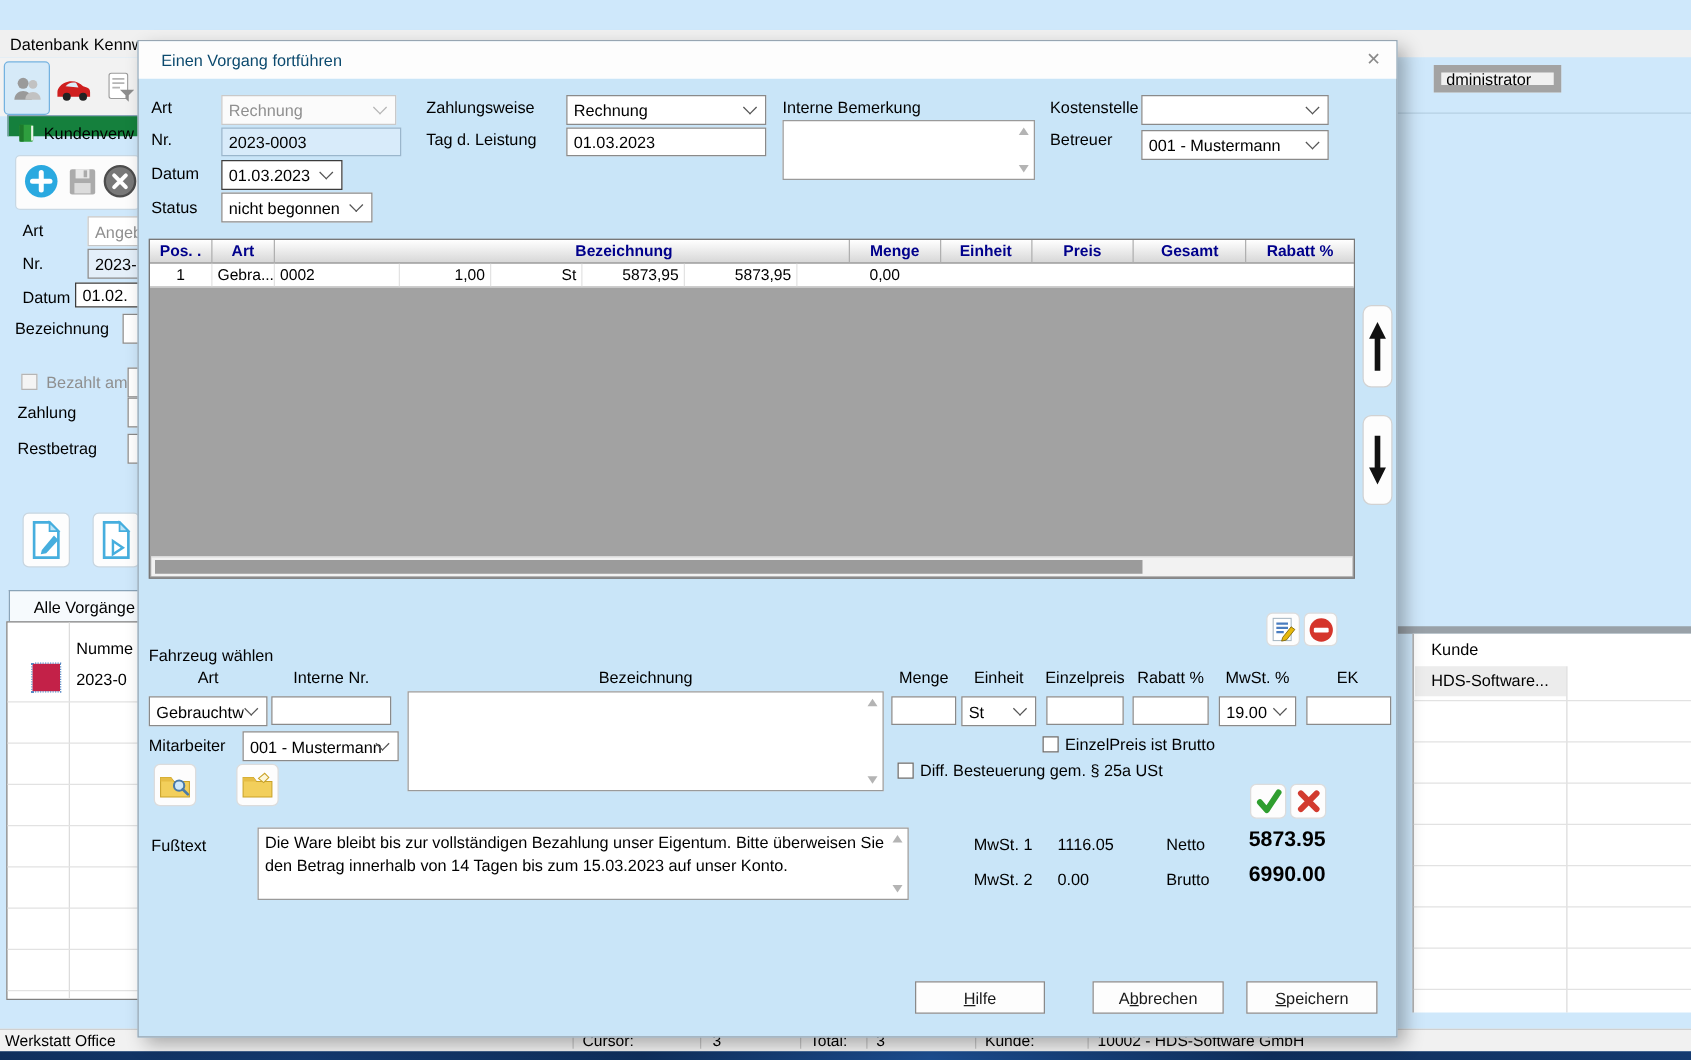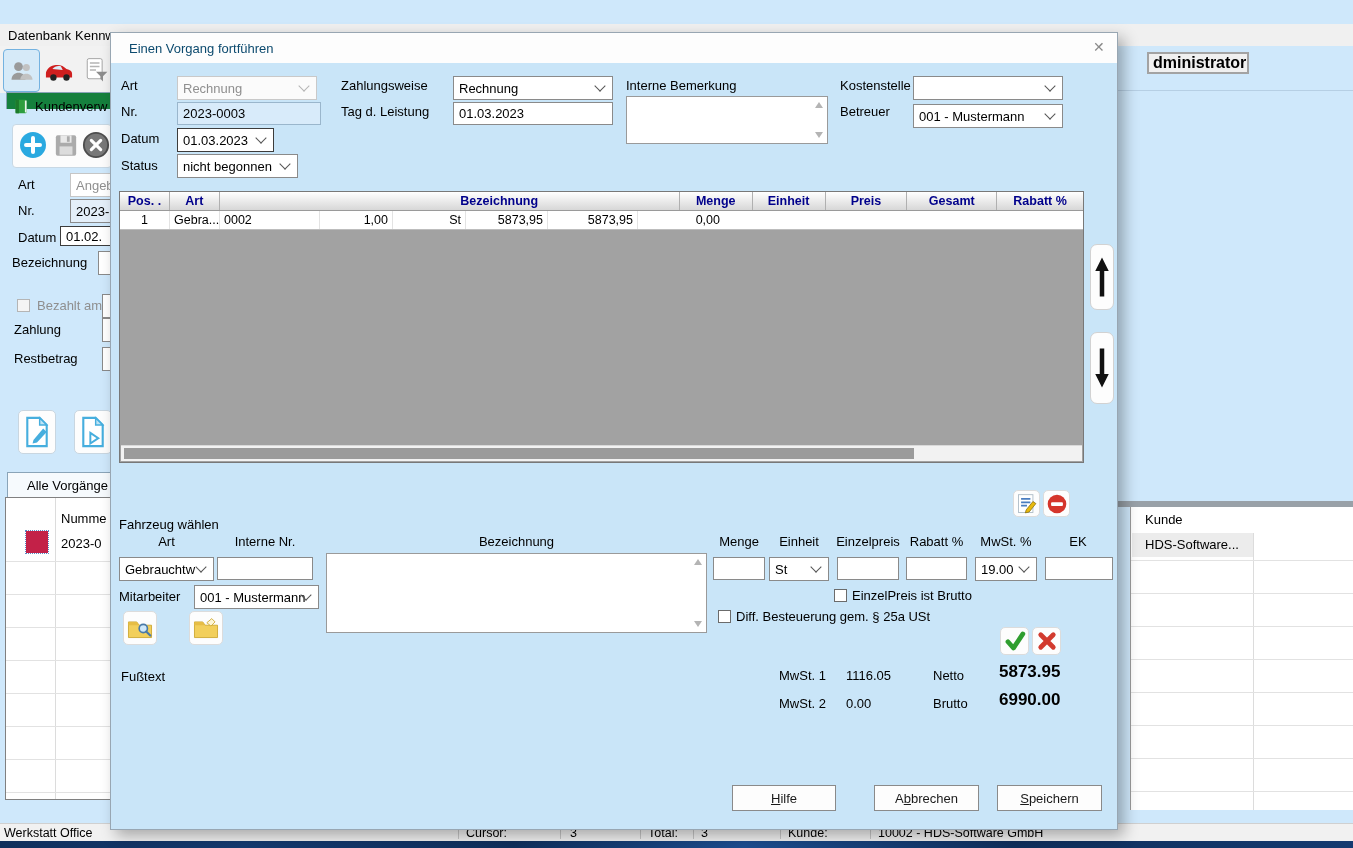--- a/index.html
+++ b/index.html
@@ -169,21 +169,21 @@
     <div class="gline" style="left:0;top:63px;width:106px;"></div>
     <div class="gline" style="left:0;top:96px;width:106px;"></div>
     <div class="gline" style="left:0;top:129px;width:106px;"></div>
     <div class="gline" style="left:0;top:162px;width:106px;"></div>
     <div class="gline" style="left:0;top:195px;width:106px;"></div>
     <div class="gline" style="left:0;top:228px;width:106px;"></div>
     <div class="gline" style="left:0;top:261px;width:106px;"></div>
     <div class="gline" style="left:0;top:294px;width:106px;"></div>
   </div>
 
-  <div class="abs" style="left:1147px;top:52px;width:102px;height:22px;background:#f0f0f0;border:2px solid #a3a3a3;box-sizing:border-box;display:flex;align-items:center;padding-left:4px;font-size:16px;font-weight:bold;">dministrator</div>
+  <div class="abs" style="left:1147px;top:52px;width:102px;height:22px;background:#f0f0f0;border:6px solid #a3a3a3;box-sizing:border-box;display:flex;align-items:center;padding-left:4px;font-size:13px;font-weight:normal;">dministrator</div>
   <div class="abs" style="left:1118px;top:90px;width:235px;height:1px;background:#b6cfe4;"></div>
   <div class="abs" style="left:1118px;top:501px;width:235px;height:6px;background:#99a1a8;"></div>
   <div class="abs" style="left:1130px;top:507px;width:223px;height:303px;background:#fff;border-left:1px solid #9a9a9a;box-sizing:border-box;">
     <div class="lbl" style="left:14px;top:5px;">Kunde</div>
     <div class="abs" style="left:1px;top:26px;width:121px;height:24px;background:#ececec;"></div>
     <div class="lbl" style="left:14px;top:30px;">HDS-Software...</div>
     <div class="abs" style="left:122px;top:26px;width:1px;height:277px;background:#dcdcdc;"></div>
     <div class="gline" style="left:0;top:53px;width:223px;"></div>
     <div class="gline" style="left:0;top:86px;width:223px;"></div>
     <div class="gline" style="left:0;top:119px;width:223px;"></div>
@@ -400,20 +400,25 @@
     </div>
     <div class="iconbtn" style="left:921px;top:594px;width:29px;height:28px;border-color:#dcdcdc;">
       <span>
         <svg width="22" height="22" viewBox="0 0 28 28">
           <path d="M6 6l16 16M22 6L6 22" stroke="#d23b2f" stroke-width="6" stroke-linecap="round"></path>
         </svg>
         </span>
     </div>
 
     <div class="lbl" style="left:10px;top:636px;">Fußtext</div>
+    <div class="ta" style="left:95px;top:629px;width:521px;height:58px;">
+      <span>Die Ware bleibt bis zur vollständigen Bezahlung unser Eigentum. Bitte überweisen Sie den Betrag innerhalb von 14 Tagen bis zum 15.03.2023 auf unser Konto.</span>
+      <span class="sa up"></span>
+      <span class="sa down"></span>
+    </div>
 
     <div class="lbl" style="left:668px;top:635px;">MwSt. 1</div>
     <div class="lbl" style="left:735px;top:635px;">1116.05</div>
     <div class="lbl" style="left:822px;top:635px;">Netto</div>
     <div class="lbl" style="left:888px;top:629px;font-size:17px;font-weight:bold;">5873.95</div>
     <div class="lbl" style="left:668px;top:663px;">MwSt. 2</div>
     <div class="lbl" style="left:735px;top:663px;">0.00</div>
     <div class="lbl" style="left:822px;top:663px;">Brutto</div>
     <div class="lbl" style="left:888px;top:657px;font-size:17px;font-weight:bold;">6990.00</div>
 

